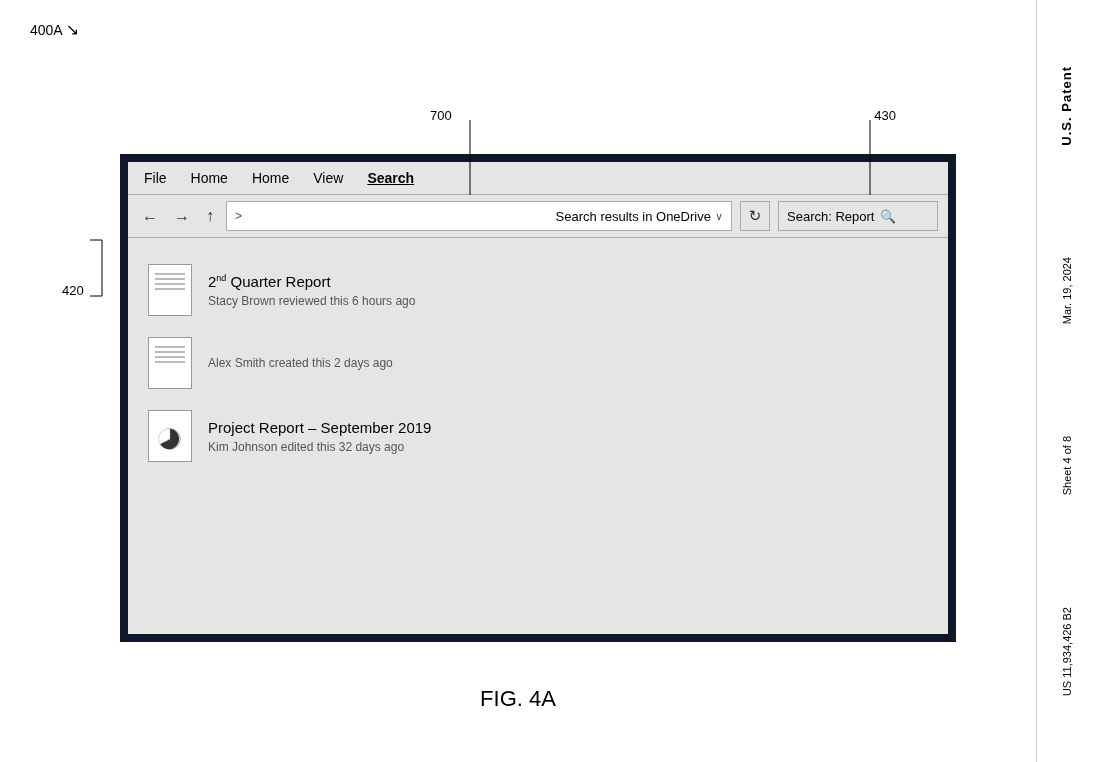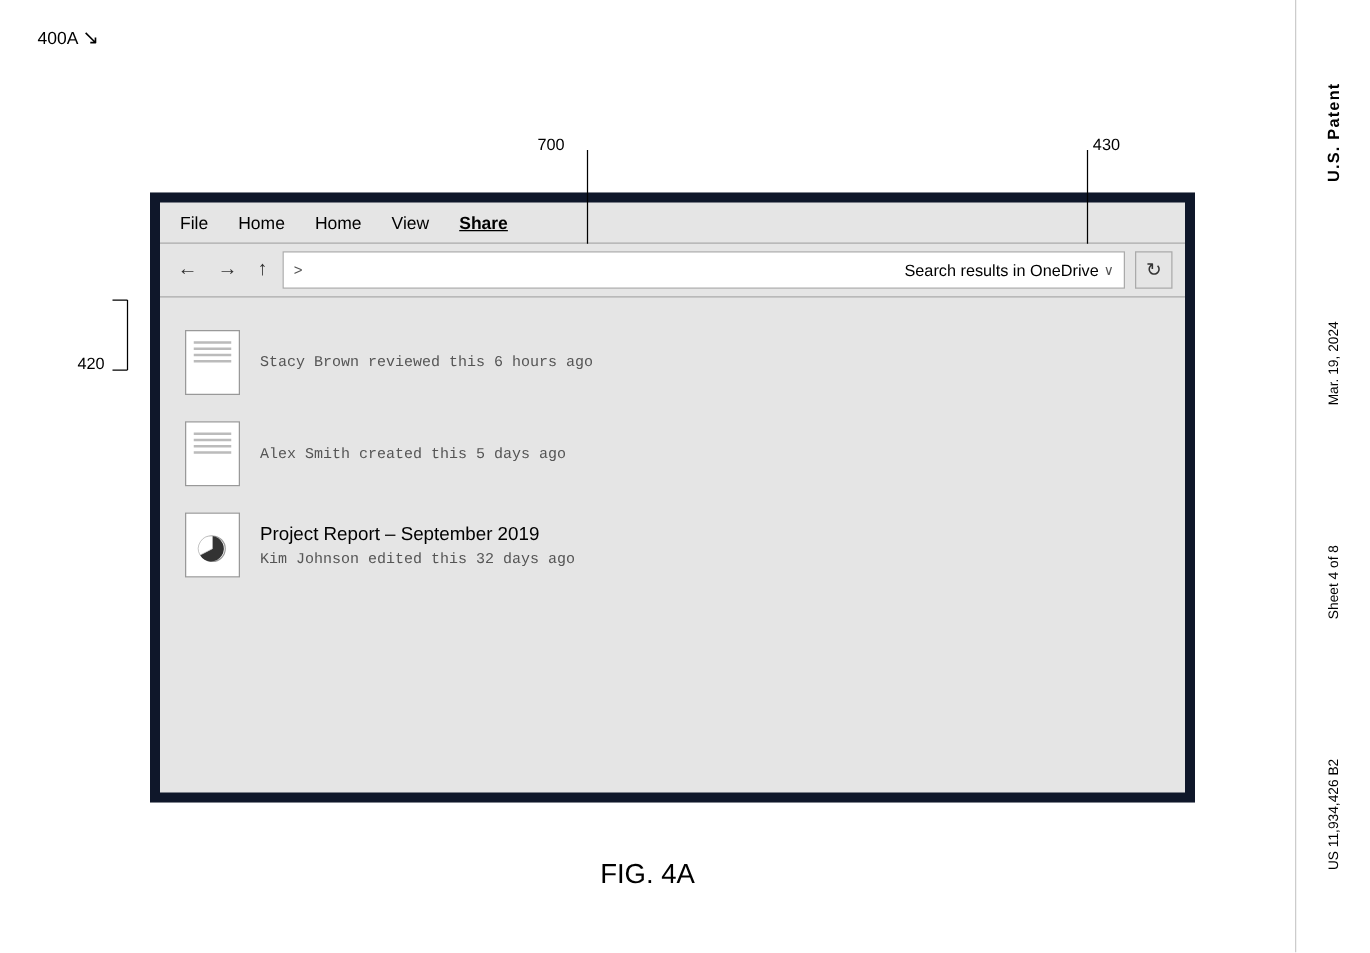--- a/index.html
+++ b/index.html
@@ -246,87 +246,91 @@
     }
 
     .file-name sup {
       font-size: 9px;
       vertical-align: super;
     }
 
     .file-meta {
       font-size: 12px;
       color: #555;
-      font-family: Liberation Mono, monospace;
     }
   </style>
 </head>
 <body>
 
 <div class="main-content">
 
   <div class="figure-label">
     <span>400A</span>
     <span class="arrow"> ↘</span>
   </div>
 
   <div class="window-frame">
 
     <div class="menu-bar">
       <span class="menu-item">File</span>
       <span class="menu-item">Home</span>
       <span class="menu-item">Home</span>
       <span class="menu-item">View</span>
-      <span class="menu-item active">Share</span>
+      <span class="menu-item active">Search</span>
     </div>
 
     <div class="toolbar">
       <span class="nav-btn">←</span>
       <span class="nav-btn">→</span>
       <span class="nav-btn">↑</span>
 
       <div class="address-bar-container">
         <span class="address-chevron">&gt;</span>
         <span class="address-text">Search results in OneDrive</span>
         <span class="address-dropdown">∨</span>
       </div>
 
       <div class="refresh-btn">
         <span>↻</span>
       </div>
 
+      <div class="search-box">
+        <span class="search-box-text">Search: Report</span>
+        <span class="search-icon-sm">🔍</span>
+      </div>
     </div>
 
     <div class="file-list">
 
       <div class="file-item">
         <div class="file-icon">
           <div class="file-icon-lines">
             <div class="file-icon-line"></div>
             <div class="file-icon-line"></div>
             <div class="file-icon-line"></div>
             <div class="file-icon-line"></div>
           </div>
         </div>
         <div class="file-info">
+          <span class="file-name">2<sup>nd</sup> Quarter Report</span>
           <span class="file-meta">Stacy Brown reviewed this 6 hours ago</span>
         </div>
       </div>
 
       <div class="file-item">
         <div class="file-icon">
           <div class="file-icon-lines">
             <div class="file-icon-line"></div>
             <div class="file-icon-line"></div>
             <div class="file-icon-line"></div>
             <div class="file-icon-line"></div>
           </div>
         </div>
         <div class="file-info">
-          <span class="file-meta">Alex Smith created this 5 days ago</span>
+          <span class="file-meta">Alex Smith created this 2 days ago</span>
         </div>
       </div>
 
       <div class="file-item">
         <div class="file-icon" style="position:relative;">
 
           <svg class="file-icon-chart" viewBox="0 0 28 28" style="margin-top:6px;">
             <circle cx="14" cy="14" r="11" fill="none" stroke="#999" stroke-width="1"></circle>
 
             <path d="M14,14 L14,3 A11,11 0 1,1 3.3,19.5 Z" fill="#333"></path>

